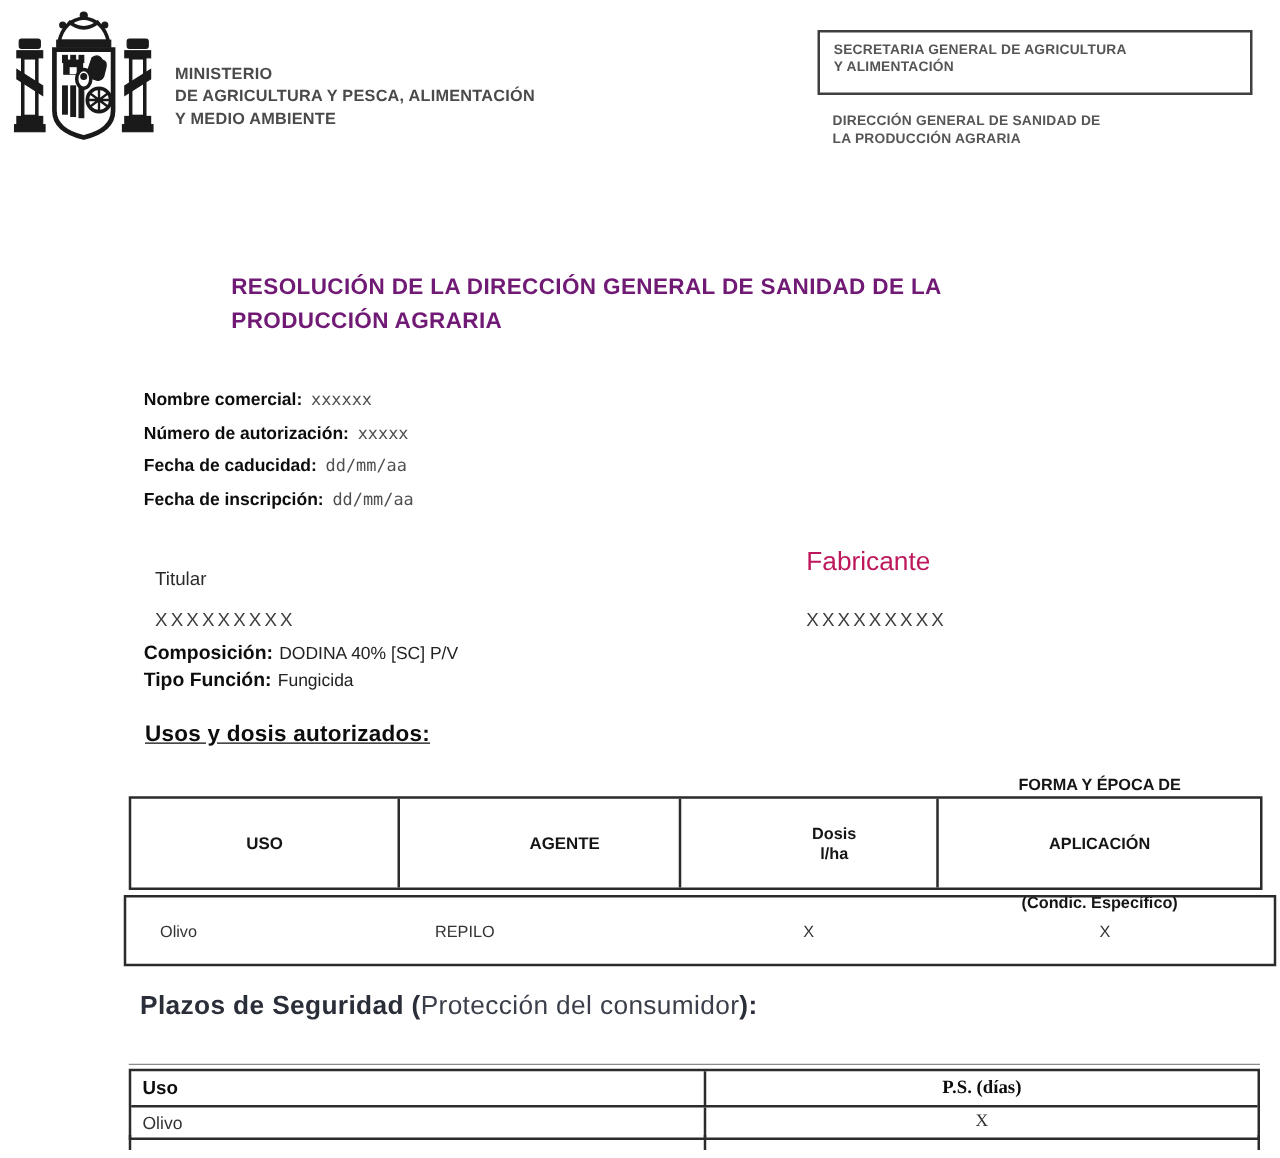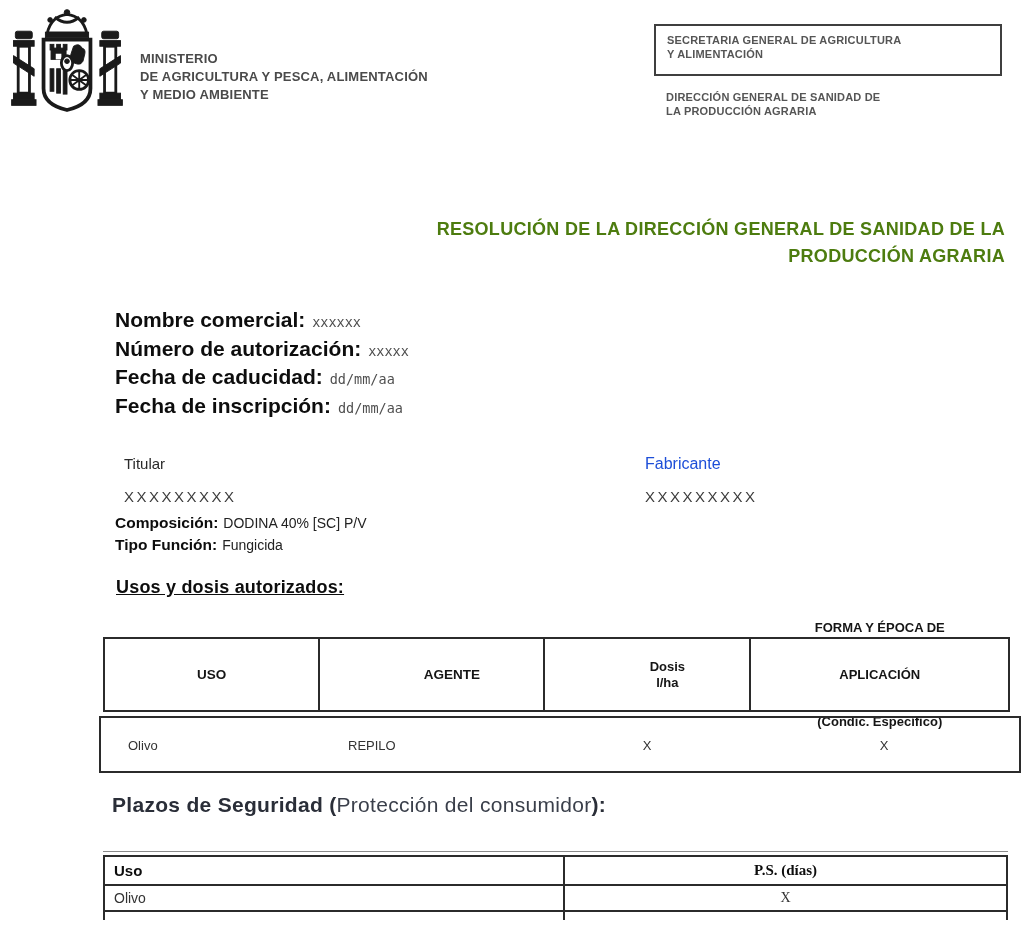--- a/index.html
+++ b/index.html
@@ -13,32 +13,32 @@
   .logo{left:6px;top:6px;width:122px;height:118px;}
   .ministry{left:140px;top:50px;font-size:13px;font-weight:bold;color:#4a4a4a;
     line-height:18px;letter-spacing:.2px;}
   .sec-box{left:654px;top:24px;width:348px;height:52px;border:2px solid #3f3f3f;
     box-sizing:border-box;padding:7px 18px 0 11px;font-size:11px;font-weight:bold;
     color:#555;line-height:14px;letter-spacing:.2px;}
   .direccion{left:666px;top:90px;font-size:11px;font-weight:bold;color:#555;
     line-height:14px;letter-spacing:.2px;}
 
   
-  .doc-title{left:185px;top:216px;width:820px;text-align:right;
-    font-size:18px;font-weight:bold;color:#4d7c0f;line-height:27px;letter-spacing:.3px;}
+  .doc-title{left:185px;top:216px;width:820px;text-align:left;
+    font-size:18px;font-weight:bold;color:#701a75;line-height:27px;letter-spacing:.3px;}
 
   
   .fields{left:115px;top:307px;line-height:25.5px;}
-  .f-label{font-size:21px;font-weight:bold;color:#0d0d0d;}
+  .f-label{font-size:14px;font-weight:bold;color:#0d0d0d;}
   .f-value{font-family:"DejaVu Sans Mono", monospace;font-size:13.5px;color:#4f4f4f;
     margin-left:7px;}
 
   
   .titular-label{left:124px;top:455px;font-size:15px;color:#2a2a2a;}
-  .fabricante-label{left:645px;top:455px;font-size:16px;color:#1d4ed8;}
+  .fabricante-label{left:645px;top:438px;font-size:21px;color:#be185d;}
   .party-value{font-size:15px;color:#3d3d3d;letter-spacing:2.5px;}
   .titular-value{left:124px;top:488px;}
   .fabricante-value{left:645px;top:488px;}
 
   .comp-line{left:115px;top:514px;}
   .func-line{left:115px;top:536px;}
   .c-label{font-size:15.5px;font-weight:bold;color:#0d0d0d;}
   .c-value{font-size:14px;color:#222;margin-left:5px;}
 
   

